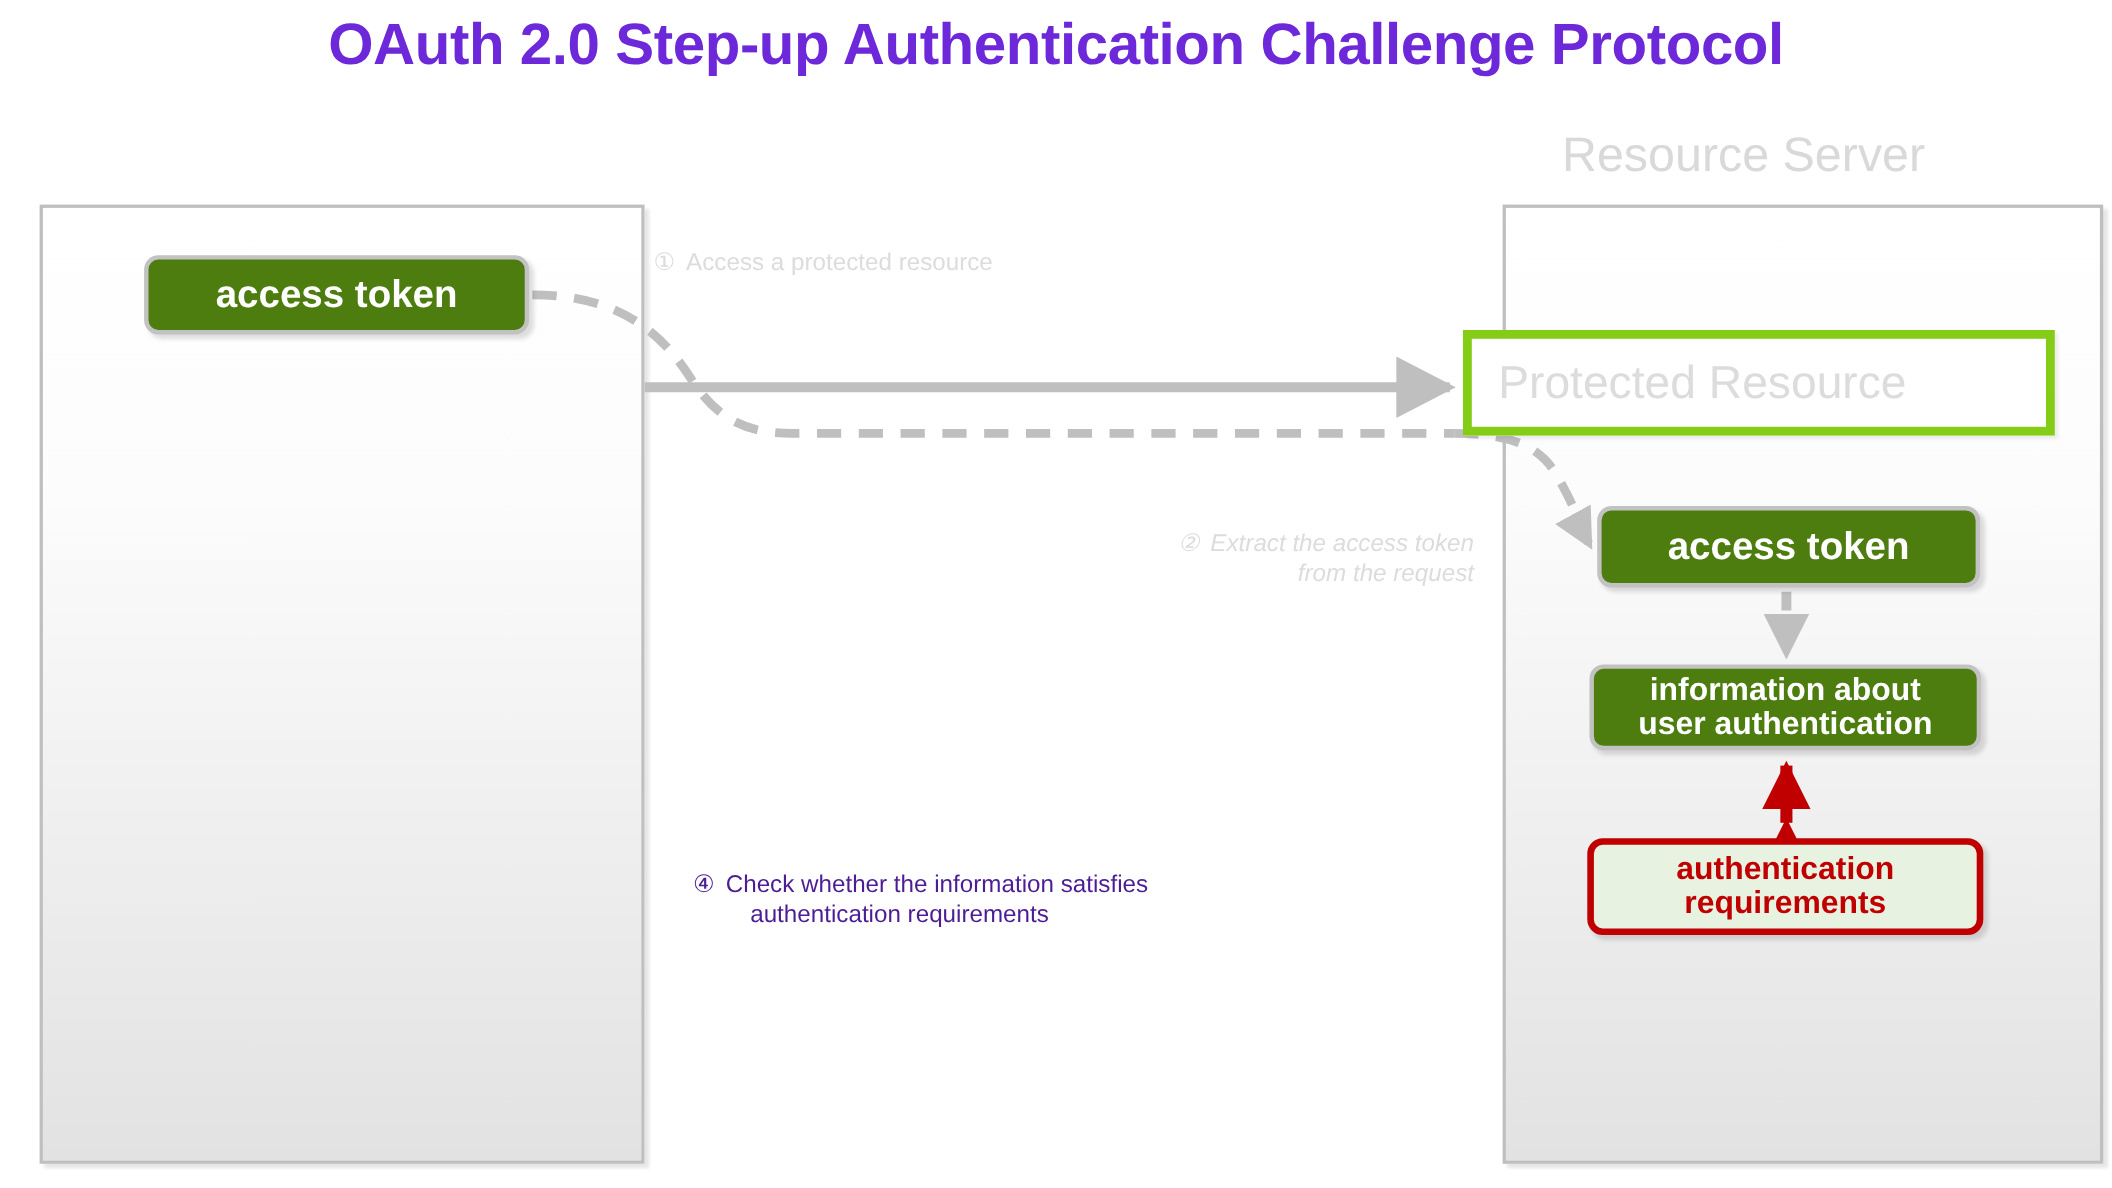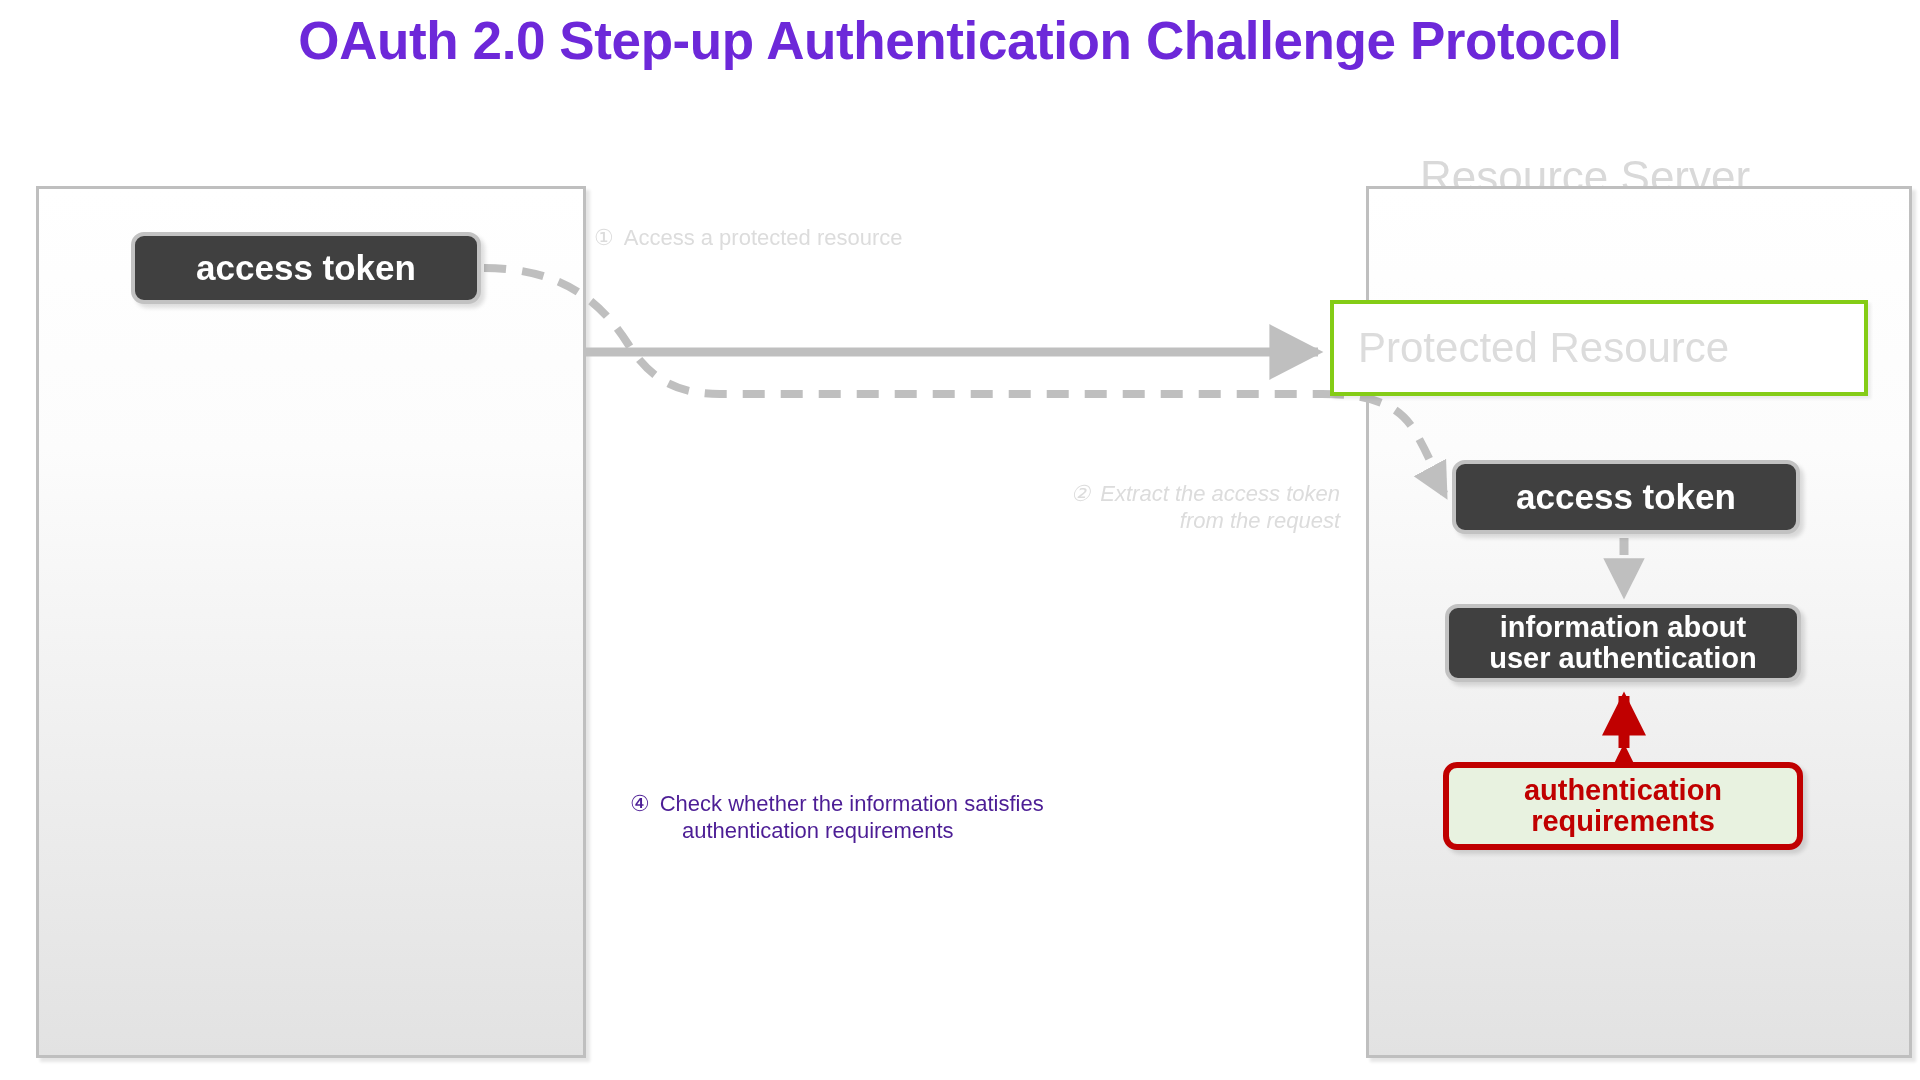--- a/index.html
+++ b/index.html
@@ -28,56 +28,56 @@
 
   
   .lane-label {
     position: absolute;
     font-size: 44px;
     font-weight: normal;
     color: #d9d9d9;
     white-space: nowrap;
   }
   .lane-label.left  { left: 72px;  top: 116px; }
-  .lane-label.right { left: 1420px; top: 116px; margin-top: 36px; }
+  .lane-label.right { left: 1420px; top: 116px; }
 
   
   .lane-box {
     position: absolute;
     border: 3px solid #bfbfbf;
     background: linear-gradient(to bottom, #ffffff 0%, #fcfcfc 30%, #e2e2e2 100%);
     box-shadow: 4px 4px 3px rgba(0,0,0,0.10);
     box-sizing: border-box;
   }
   .lane-box.client   { left: 36px;   top: 186px; width: 550px;  height: 872px; }
   .lane-box.server   { left: 1366px; top: 186px; width: 546px;  height: 872px; }
 
   
   .pr-box {
     position: absolute;
     left: 1330px; top: 300px; width: 538px; height: 96px;
-    border: 4px solid #84cc16;
+    border: 8px solid #84cc16;
     background: #ffffff;
     box-sizing: border-box;
     display: flex; align-items: center;
     padding-left: 24px;
     box-shadow: 3px 3px 3px rgba(0,0,0,0.07);
   }
   .pr-box .pr-text {
     font-size: 42px;
     color: #dcdcdc;
     white-space: nowrap;
   }
 
   
   .chip {
     position: absolute;
     box-sizing: border-box;
     border-radius: 13px;
-    background: #404040;
+    background: #4d7c0f;
     border: 4px solid #c2c2c2;
     display: flex;
     align-items: center;
     justify-content: center;
     text-align: center;
     color: #ffffff;
     font-weight: bold;
     box-shadow: 4px 4px 4px rgba(0,0,0,0.13);
     line-height: 1.06;
   }

